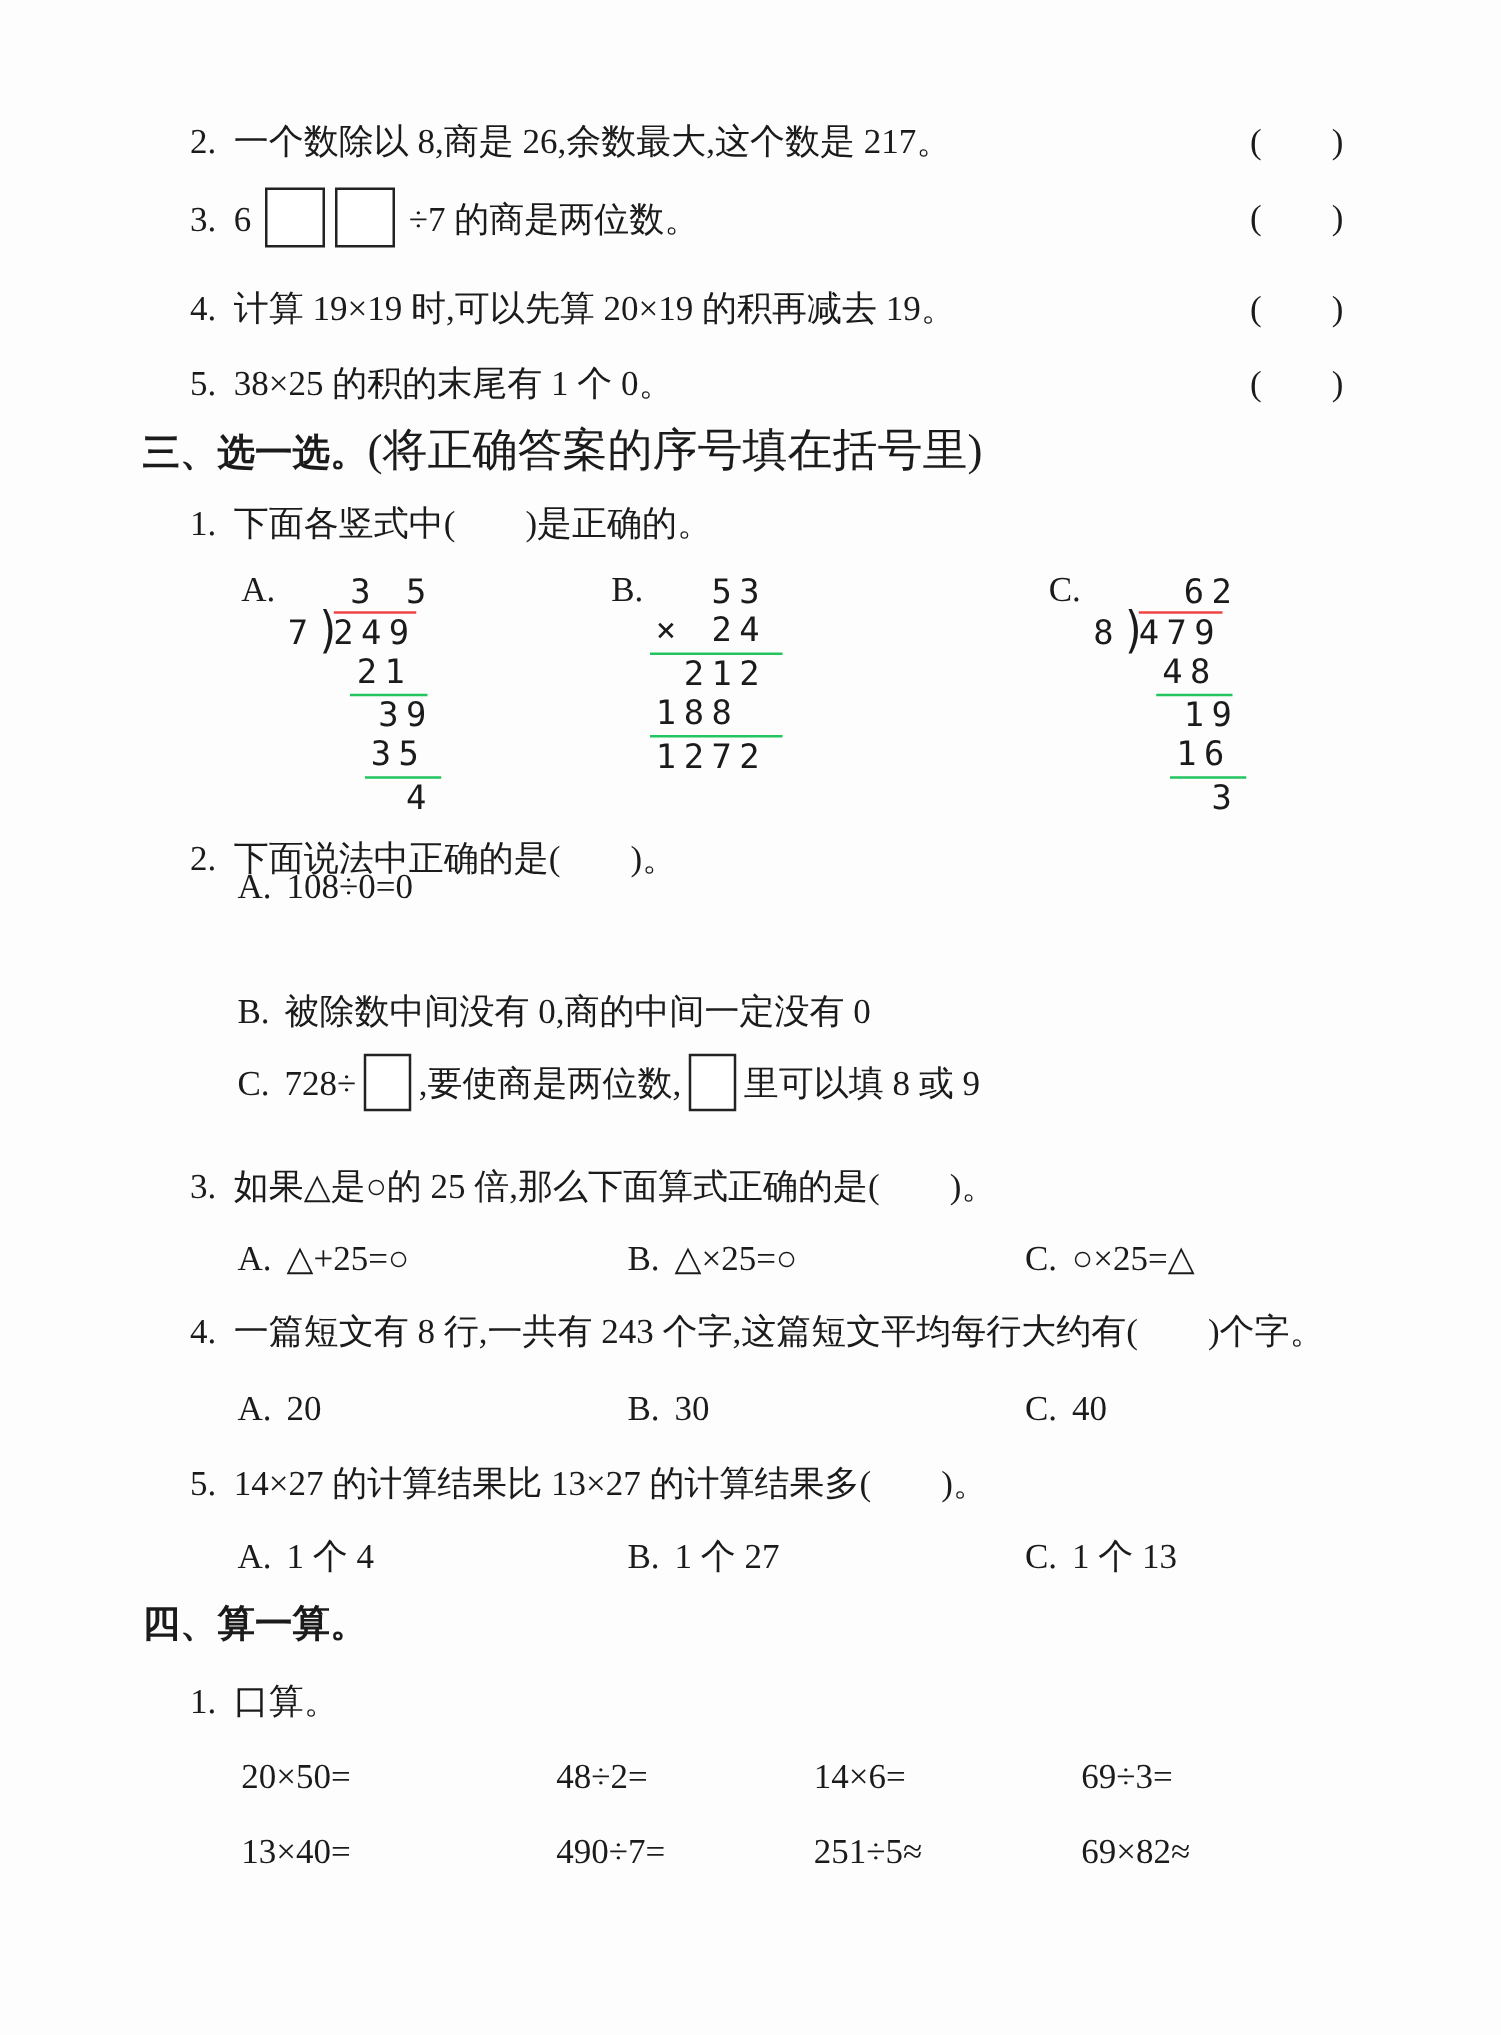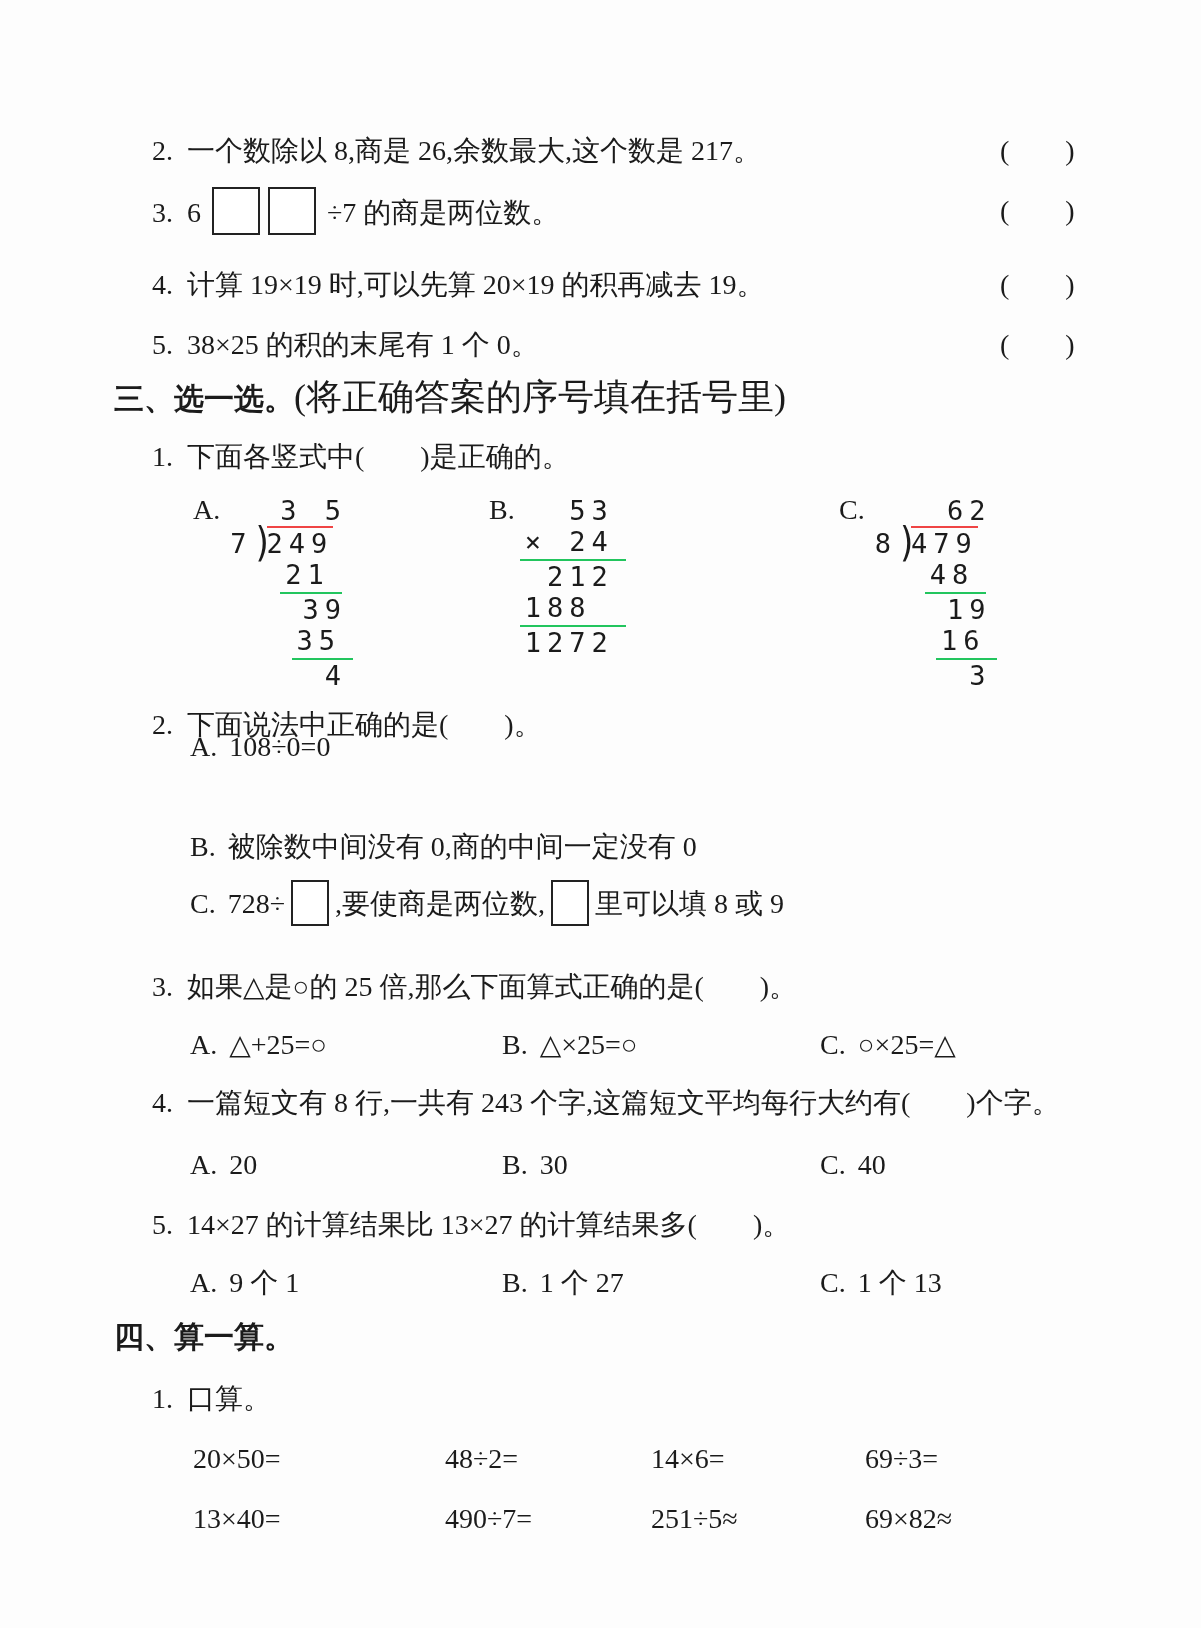--- a/index.html
+++ b/index.html
@@ -1,21 +1,21 @@
 <!DOCTYPE html>
 <html><head>
 <meta charset="utf-8">
 <style>
   html,body{margin:0;padding:0;background:#fff;}
   .page{
     position:relative;width:1201px;height:1628px;background:#fdfdfd;
     font-family:"Liberation Serif","DejaVu Serif",serif;
     font-size:28px;color:#1b1b1b;overflow:hidden;
   }
-  .abs{position:absolute;white-space:nowrap;line-height:44px;margin-top:37px;}
+  .abs{position:absolute;white-space:nowrap;line-height:44px;}
   .num{margin-right:14px;}
   .tf-row{left:152px;}
   .tf-paren{position:absolute;left:848px;top:0;white-space:pre;}
   .tf-row.tall .tf-paren{top:50%;transform:translateY(-50%);}
   .sqbox{display:inline-block;width:44px;height:44px;border:2px solid #222;
          background:#fff;vertical-align:-13px;margin:0 4px;}
   .sqbox.small{width:34px;height:42px;margin:0 6px;}
   .heading{left:114px;font-family:"Liberation Sans","DejaVu Sans",sans-serif;font-weight:700;font-size:30px;}
   .h-note{font-family:"Liberation Serif","DejaVu Serif",serif;font-weight:400;font-size:36px;}
   .item{left:152px;}
@@ -139,21 +139,21 @@
   <div class="abs opts-grid" style="top:1106px">
     <div><span class="optletter">A.</span><span>20</span></div>
     <div><span class="optletter">B.</span><span>30</span></div>
     <div><span class="optletter">C.</span><span>40</span></div>
   </div>
 
   <div class="abs item" style="top:1166px">
     <span class="num">5.</span><span>14×27 的计算结果比 13×27 的计算结果多(　　)。</span>
   </div>
   <div class="abs opts-grid" style="top:1224px">
-    <div><span class="optletter">A.</span><span>9 个 1</span></div>
+    <div><span class="optletter">A.</span><span>1 个 4</span></div>
     <div><span class="optletter">B.</span><span>1 个 27</span></div>
     <div><span class="optletter">C.</span><span>1 个 13</span></div>
   </div>
 
   <div class="abs heading" style="top:1278px">
     <span>四、算一算。</span>
   </div>
   <div class="abs item" style="top:1340px">
     <span class="num">1.</span><span>口算。</span>
   </div>

